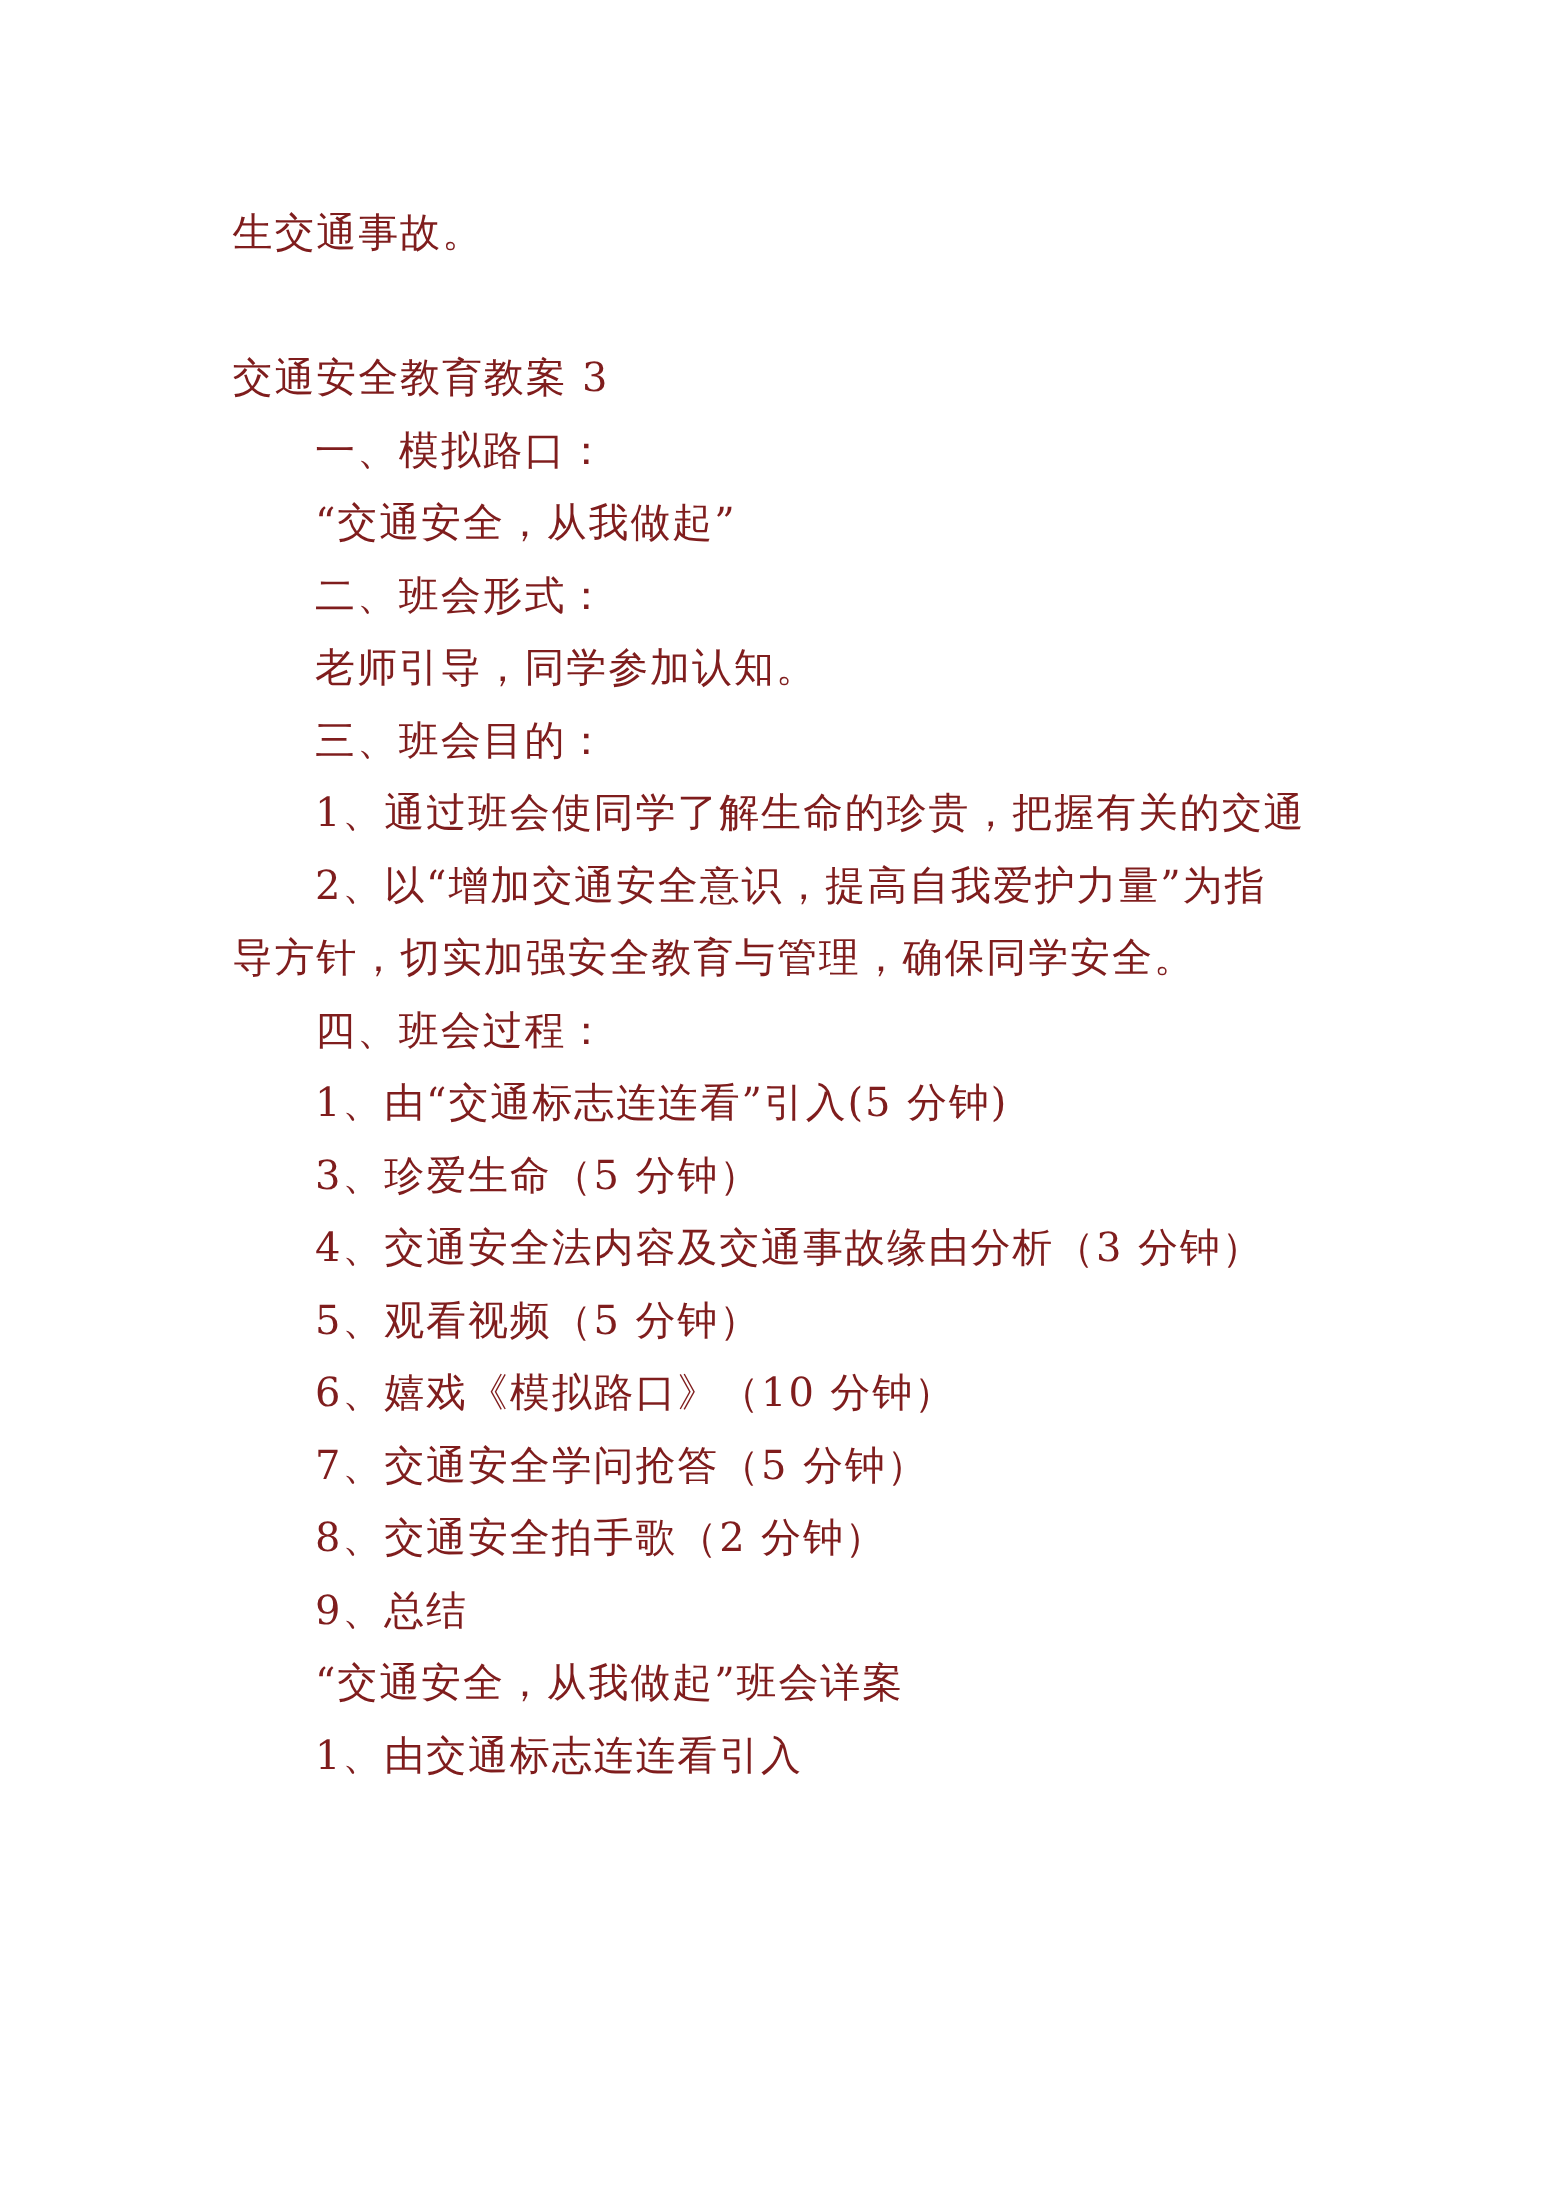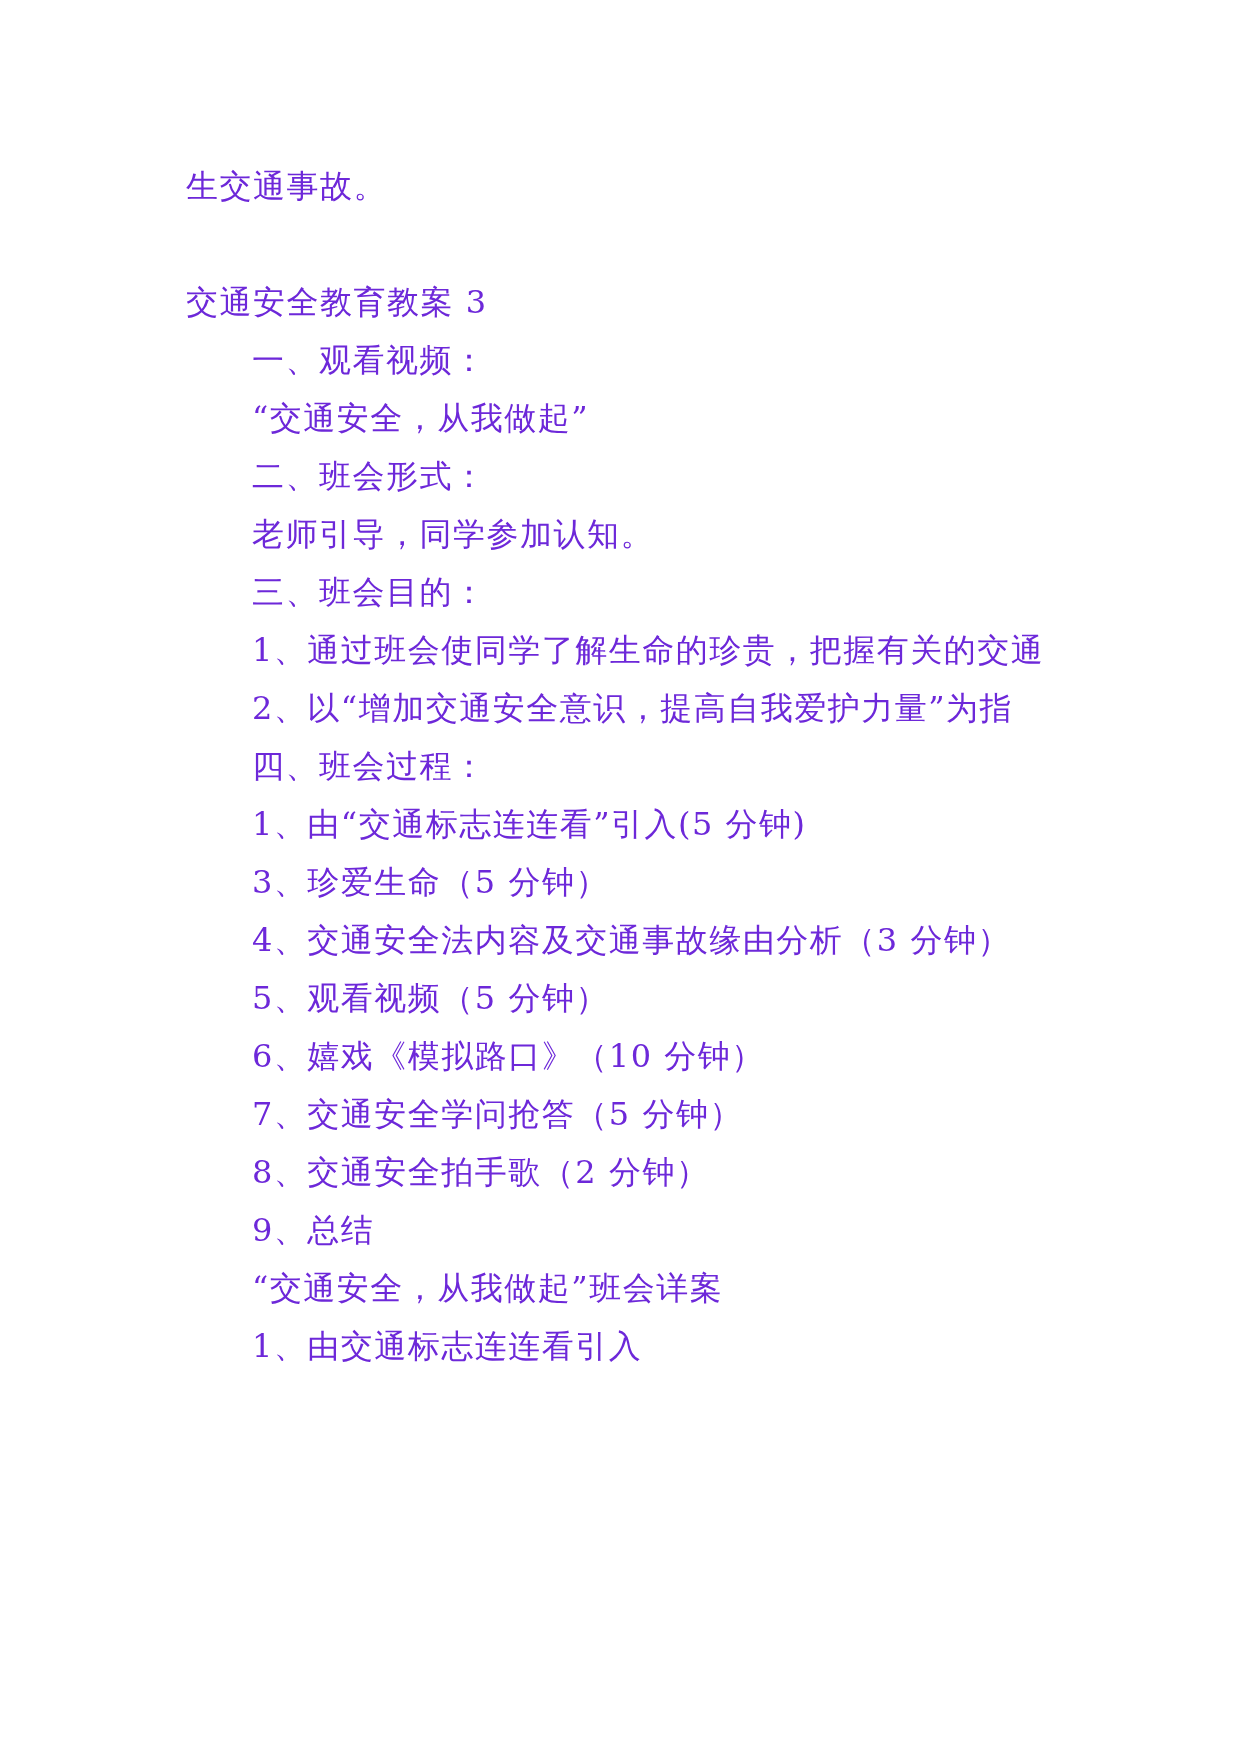--- a/index.html
+++ b/index.html
@@ -34,31 +34,32 @@
     white-space: pre;
   }
   .indent {
     padding-left: 66px;
   }
 </style>
 </head>
 <body style="background: rgb(255, 255, 255);">
 
 <div class="page">
-  <div class="doc" style="color: #6d28d9;">
+  <div class="doc" style="color: #7f1d1d;">
     <div class="line">生交通事故。</div>
     <div class="line"></div>
     <div class="line">交通安全教育教案 3</div>
-    <div class="line indent">一、观看视频：</div>
+    <div class="line indent">一、模拟路口：</div>
     <div class="line indent">“交通安全，从我做起”</div>
     <div class="line indent">二、班会形式：</div>
     <div class="line indent">老师引导，同学参加认知。</div>
     <div class="line indent">三、班会目的：</div>
     <div class="line indent">1、通过班会使同学了解生命的珍贵，把握有关的交通</div>
     <div class="line indent">2、以“增加交通安全意识，提高自我爱护力量”为指</div>
+    <div class="line">导方针，切实加强安全教育与管理，确保同学安全。</div>
     <div class="line indent">四、班会过程：</div>
     <div class="line indent">1、由“交通标志连连看”引入(5 分钟)</div>
     <div class="line indent">3、珍爱生命（5 分钟）</div>
     <div class="line indent">4、交通安全法内容及交通事故缘由分析（3 分钟）</div>
     <div class="line indent">5、观看视频（5 分钟）</div>
     <div class="line indent">6、嬉戏《模拟路口》（10 分钟）</div>
     <div class="line indent">7、交通安全学问抢答（5 分钟）</div>
     <div class="line indent">8、交通安全拍手歌（2 分钟）</div>
     <div class="line indent">9、总结</div>
     <div class="line indent">“交通安全，从我做起”班会详案</div>

